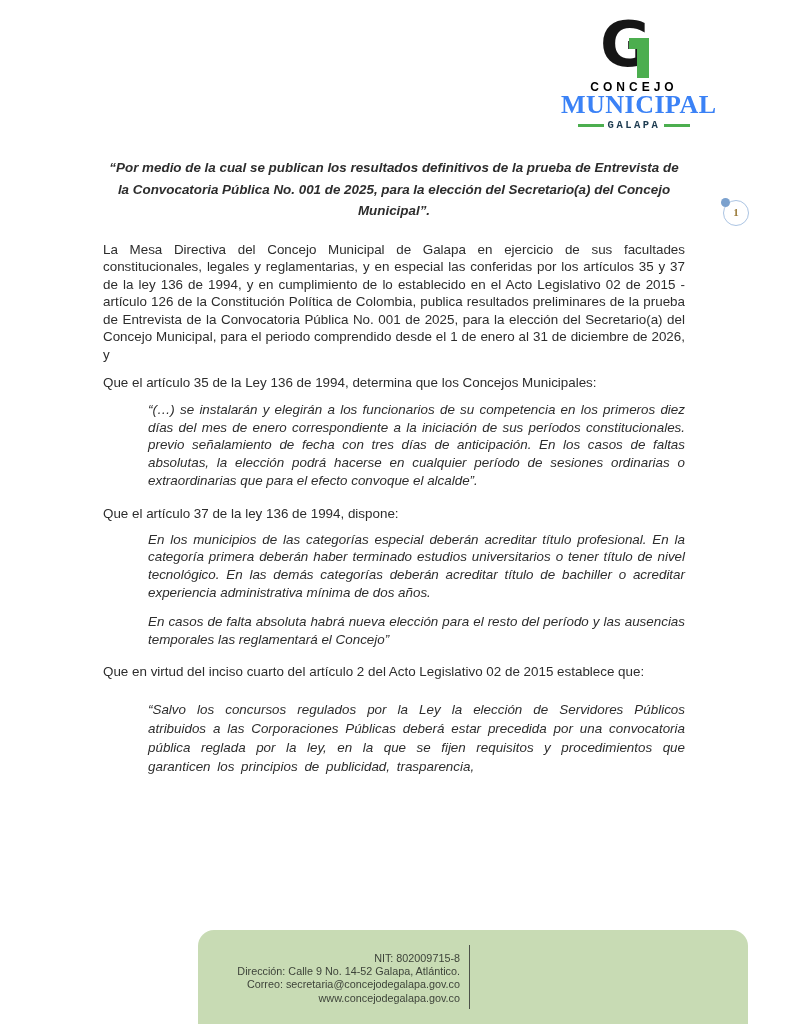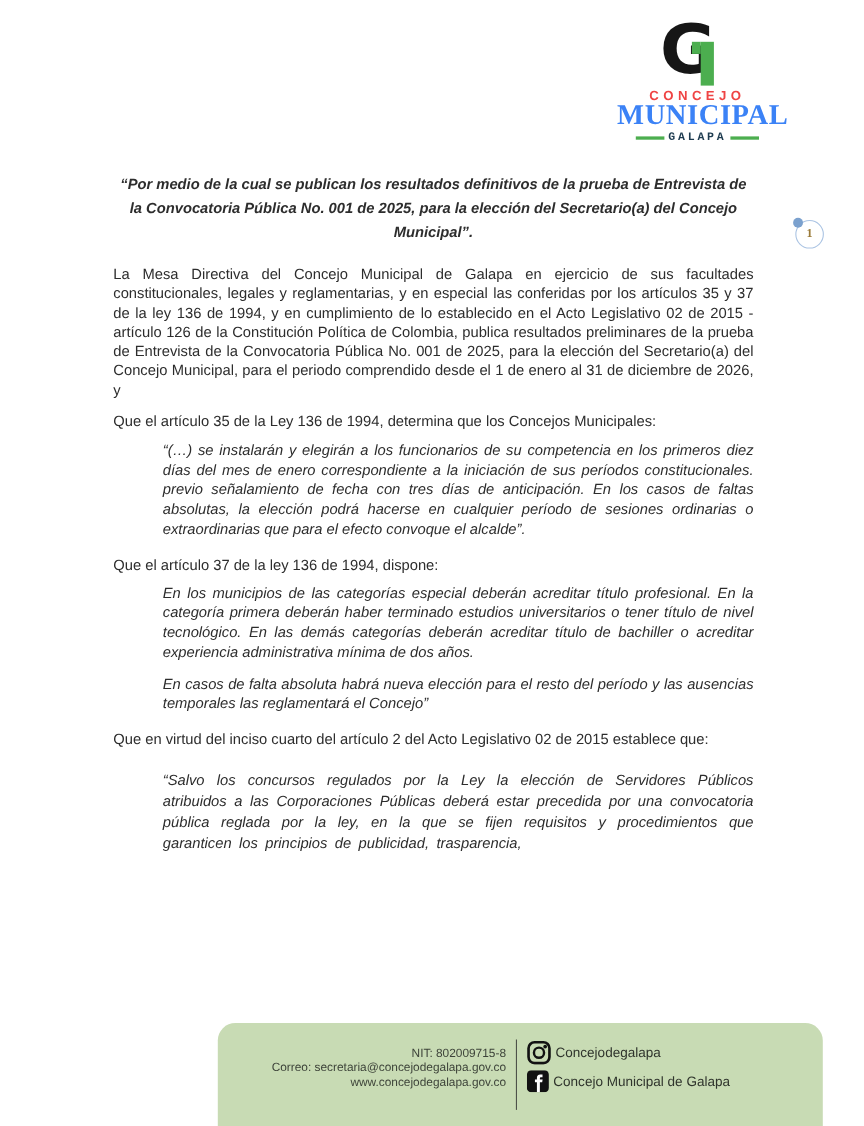--- a/index.html
+++ b/index.html
@@ -8,21 +8,21 @@
     width:785px;height:1024px;
     background:#ffffff;
     overflow:hidden;
     font-family:"Liberation Sans","DejaVu Sans",sans-serif;
     color:#2d2d2d;
   }
 
   
   .logo{position:absolute;top:14px;left:561px;width:146px;text-align:center;}
   .logo-mark{display:block;margin:0 auto;}
-  .logo-concejo{margin-top:2px;font-size:12px;font-weight:600;letter-spacing:4px;color:#ef4444;}
+  .logo-concejo{margin-top:2px;font-size:12px;font-weight:600;letter-spacing:4px;color:#000000;}
   .logo-municipal{font-family:"Liberation Serif","DejaVu Serif",serif;font-size:26px;font-weight:bold;letter-spacing:.5px;color:#3b82f6;line-height:22px;}
   .logo-galapa-row{margin-top:3px;display:flex;align-items:center;justify-content:center;gap:4px;font-family:Liberation Mono, monospace;}
   .logo-galapa-row .gline{width:26px;height:3px;background:#4cae4f;}
   .logo-galapa{font-size:10.5px;font-weight:bold;letter-spacing:2.5px;color:#1d3b50;}
 
   
   .page-bubble{position:absolute;left:723px;top:200px;width:26px;height:26px;
     border:1.5px solid #abc4e3;border-radius:50%;box-sizing:border-box;cursor:pointer;}
   .page-bubble .dot{position:absolute;left:-3px;top:-3px;width:9px;height:9px;background:#7ba1ce;border-radius:50%;}
   .page-bubble .num{display:block;width:100%;line-height:23px;text-align:center;
@@ -89,36 +89,20 @@
     <p class="lead lead-mt16">Que el artículo 37 de la ley 136 de 1994, dispone:</p>
     <p class="quote quote-mt8">En los municipios de las categorías especial deberán acreditar título profesional. En la categoría primera deberán haber terminado estudios universitarios o tener título de nivel tecnológico. En las demás categorías deberán acreditar título de bachiller o acreditar experiencia administrativa mínima de dos años.</p>
     <p class="quote quote-mt12">En casos de falta absoluta habrá nueva elección para el resto del período y las ausencias temporales las reglamentará el Concejo”</p>
     <p class="lead lead-mt15">Que en virtud del inciso cuarto del artículo 2 del Acto Legislativo 02 de 2015 establece que:</p>
     <p class="quote quote-loose">“Salvo los concursos regulados por la Ley la elección de Servidores Públicos atribuidos a las Corporaciones Públicas deberá estar precedida por una convocatoria pública reglada por la ley, en la que se fijen requisitos y procedimientos que garanticen los principios de publicidad, trasparencia,</p>
   </div>
 
   <div class="footer">
     <div class="footer-contact">
       <div>NIT: 802009715-8</div>
+      <div>Dirección: Calle 9 No. 14-52 Galapa, Atlántico.</div>
       <div>Correo: secretaria@concejodegalapa.gov.co</div>
       <div>www.concejodegalapa.gov.co</div>
     </div>
     <div class="footer-divider"></div>
-    <div class="footer-social">
-      <div class="social-row">
-        <svg width="22" height="22" viewBox="0 0 22 22" xmlns="http://www.w3.org/2000/svg">
-          <rect x="1.5" y="1.5" width="19" height="19" rx="5.5" fill="none" stroke="#121212" stroke-width="2.4"></rect>
-          <circle cx="11" cy="11" r="4.6" fill="none" stroke="#121212" stroke-width="2.2"></circle>
-          <circle cx="16.6" cy="5.4" r="1.7" fill="#121212"></circle>
-        </svg>
-        <span class="social-label">Concejodegalapa</span>
-      </div>
-      <div class="social-row">
-        <svg width="20" height="20" viewBox="0 0 20 20" xmlns="http://www.w3.org/2000/svg">
-          <rect x="0" y="0" width="20" height="20" rx="4" fill="#121212"></rect>
-          <path d="M12.6 6.4h1.6V3.9h-2.1c-2 0-3 1.2-3 3v1.5H7.3v2.4h1.8V20h2.7v-9.2h2.1l.4-2.4h-2.5V7.2c0-.5.3-.8.8-.8z" fill="#ffffff"></path>
-        </svg>
-        <span class="social-label">Concejo Municipal de Galapa</span>
-      </div>
-    </div>
   </div>
 
 </div>
 
 </body></html>

